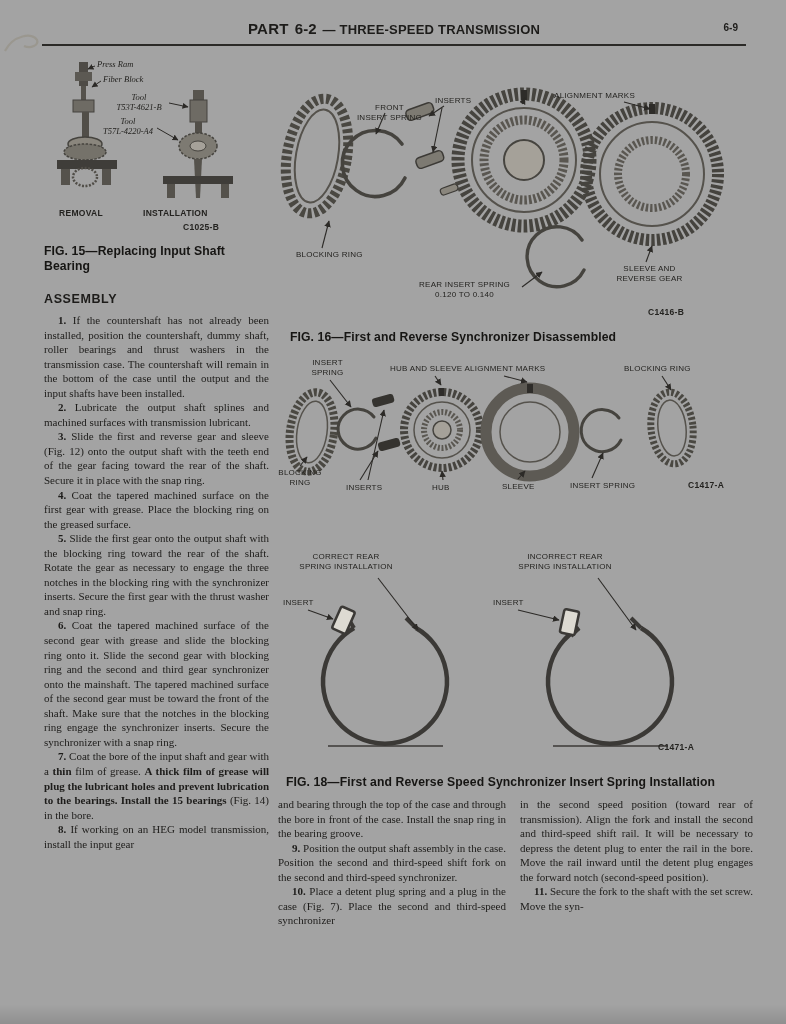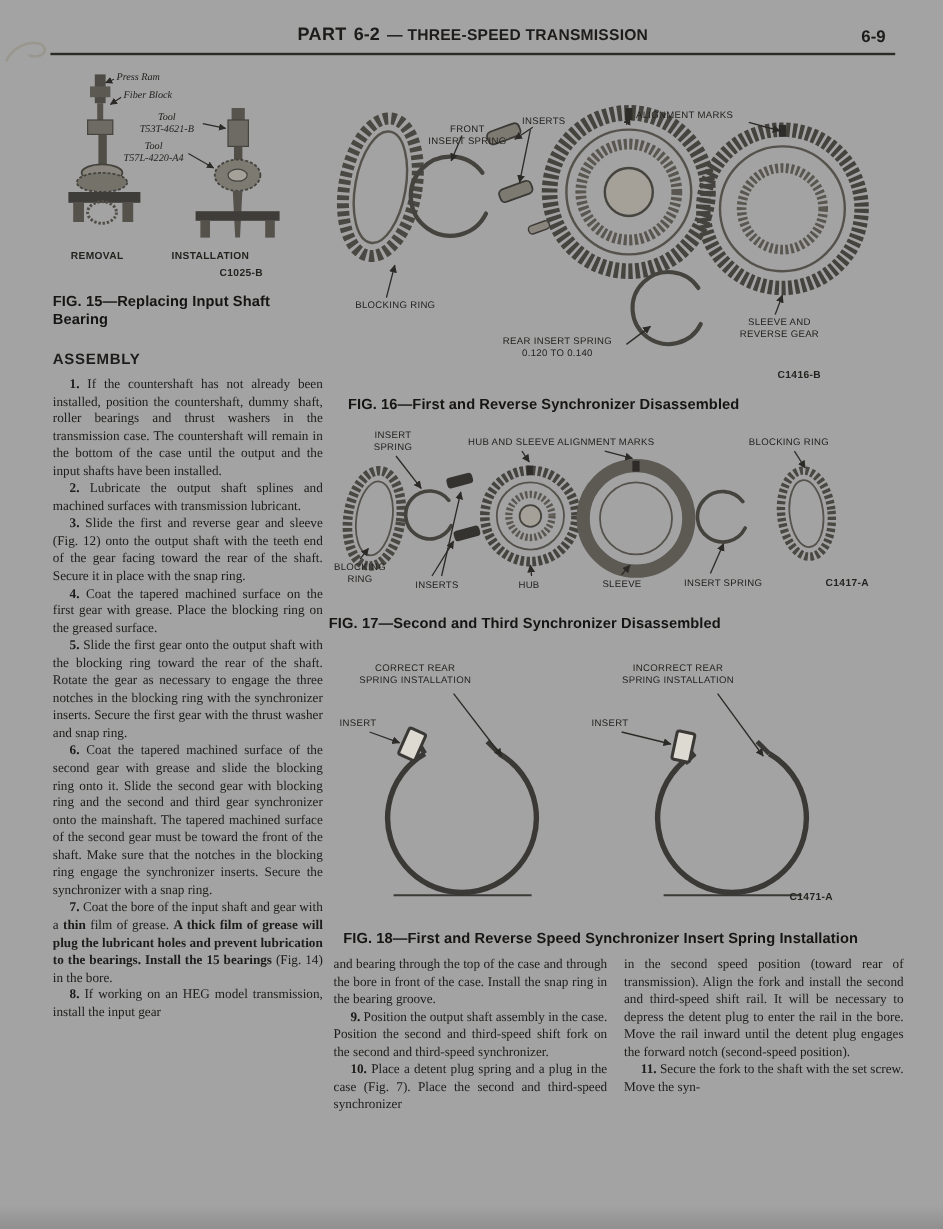--- a/index.html
+++ b/index.html
@@ -14,21 +14,21 @@
     content:""; position:absolute; left:0; right:0; bottom:0; height:20px;
     background:linear-gradient(to bottom, rgba(0,0,0,0), rgba(0,0,0,0.12));
     pointer-events:none;
   }
 
   
   .hdr { position:absolute; top:20px; left:42px; width:704px; text-align:center; }
   .hdr .part  { font-family:"Liberation Sans",sans-serif; font-weight:bold; font-size:15px; letter-spacing:0.3px; }
   .hdr .sect  { font-family:"Liberation Sans",sans-serif; font-weight:bold; font-size:15px; margin-left:6px; }
   .hdr .ttl   { font-family:"Liberation Sans",sans-serif; font-weight:bold; font-size:13px; margin-left:6px; letter-spacing:0.2px; }
-  .pagenum { position:absolute; top:22px; right:48px; font-family:"Liberation Sans",sans-serif; font-weight:bold; font-size:14px; }
+  .pagenum { position:absolute; top:22px; right:48px; font-family:"Liberation Sans",sans-serif; font-weight:bold; font-size:10px; }
   .rule { position:absolute; top:44px; left:42px; width:704px; border-top:2.2px solid #2b2a27; }
 
   
   .fig { position:absolute; }
   .figlabel {
     position:absolute; font-family:"Liberation Sans","DejaVu Sans",sans-serif;
     font-size:8px; line-height:9.6px; letter-spacing:0.25px; color:#242320;
     white-space:pre-line;
   }
   .figlabel.center { text-align:center; }
@@ -159,21 +159,21 @@
         <line x1="250" y1="48" x2="253" y2="42" marker-end="url(#arr16)"></line>
         <line x1="352" y1="46" x2="378" y2="53" marker-end="url(#arr16)"></line>
         <line x1="50" y1="192" x2="57" y2="165" marker-end="url(#arr16)"></line>
         <line x1="250" y1="231" x2="270" y2="216" marker-end="url(#arr16)"></line>
         <line x1="374" y1="206" x2="380" y2="190" marker-end="url(#arr16)"></line>
       </g>
     </svg>
     <div class="figlabel center" style="left:70px;  top:33px;  width:95px;margin-top:14px;">FRONT
 INSERT SPRING</div>
     <div class="figlabel" style="left:163px; top:40px;">INSERTS</div>
-    <div class="figlabel" style="left:258px; top:35px; width:120px;">ALIGNMENT MARKS</div>
+    <div class="figlabel" style="left:243px; top:35px; width:120px;text-align:right;">ALIGNMENT MARKS</div>
     <div class="figlabel" style="left:24px;  top:194px;">BLOCKING RING</div>
     <div class="figlabel center" style="left:135px; top:224px; width:115px;">REAR INSERT SPRING
 0.120 TO 0.140</div>
     <div class="figlabel center" style="left:330px; top:208px; width:95px;">SLEEVE AND
 REVERSE GEAR</div>
     <div class="figlabel figcode" style="left:376px; top:252px;">C1416-B</div>
   </div>
   <div class="caption" style="left:274px; top:330px; width:480px;padding-left:16px;">FIG. 16—First and Reverse Synchronizer Disassembled</div>
 
   <div class="fig" style="left:272px; top:352px; width:492px; height:156px;">
@@ -233,21 +233,20 @@
     <div class="figlabel" style="left:118px; top:12px; width:175px;">HUB AND SLEEVE ALIGNMENT MARKS</div>
     <div class="figlabel" style="left:352px; top:12px;">BLOCKING RING</div>
     <div class="figlabel center" style="left:2px;   top:116px; width:52px;">BLOCKING
 RING</div>
     <div class="figlabel" style="left:74px;  top:131px;">INSERTS</div>
     <div class="figlabel" style="left:160px; top:131px;">HUB</div>
     <div class="figlabel" style="left:230px; top:130px;">SLEEVE</div>
     <div class="figlabel" style="left:298px; top:129px;">INSERT SPRING</div>
     <div class="figlabel figcode" style="left:416px; top:129px;">C1417-A</div>
   </div>
-  <div class="caption" style="left:274px; top:512px; width:480px;">FIG. 17—Second and Third Synchronizer Disassembled</div>
 
   <div class="fig" style="left:278px; top:540px; width:470px; height:232px;">
     <svg width="470" height="232" viewBox="0 0 470 232">
       <defs>
         <marker id="arr18" markerWidth="7" markerHeight="7" refX="5.5" refY="3" orient="auto">
             <path d="M0,0 L6,3 L0,6 Z" fill="#2c2a27"></path>
           </marker>
       </defs>
 
       <path d="M 138 88 A 62 62 0 1 1 76 88" fill="none" stroke="#3b3936" stroke-width="4.5"></path>

